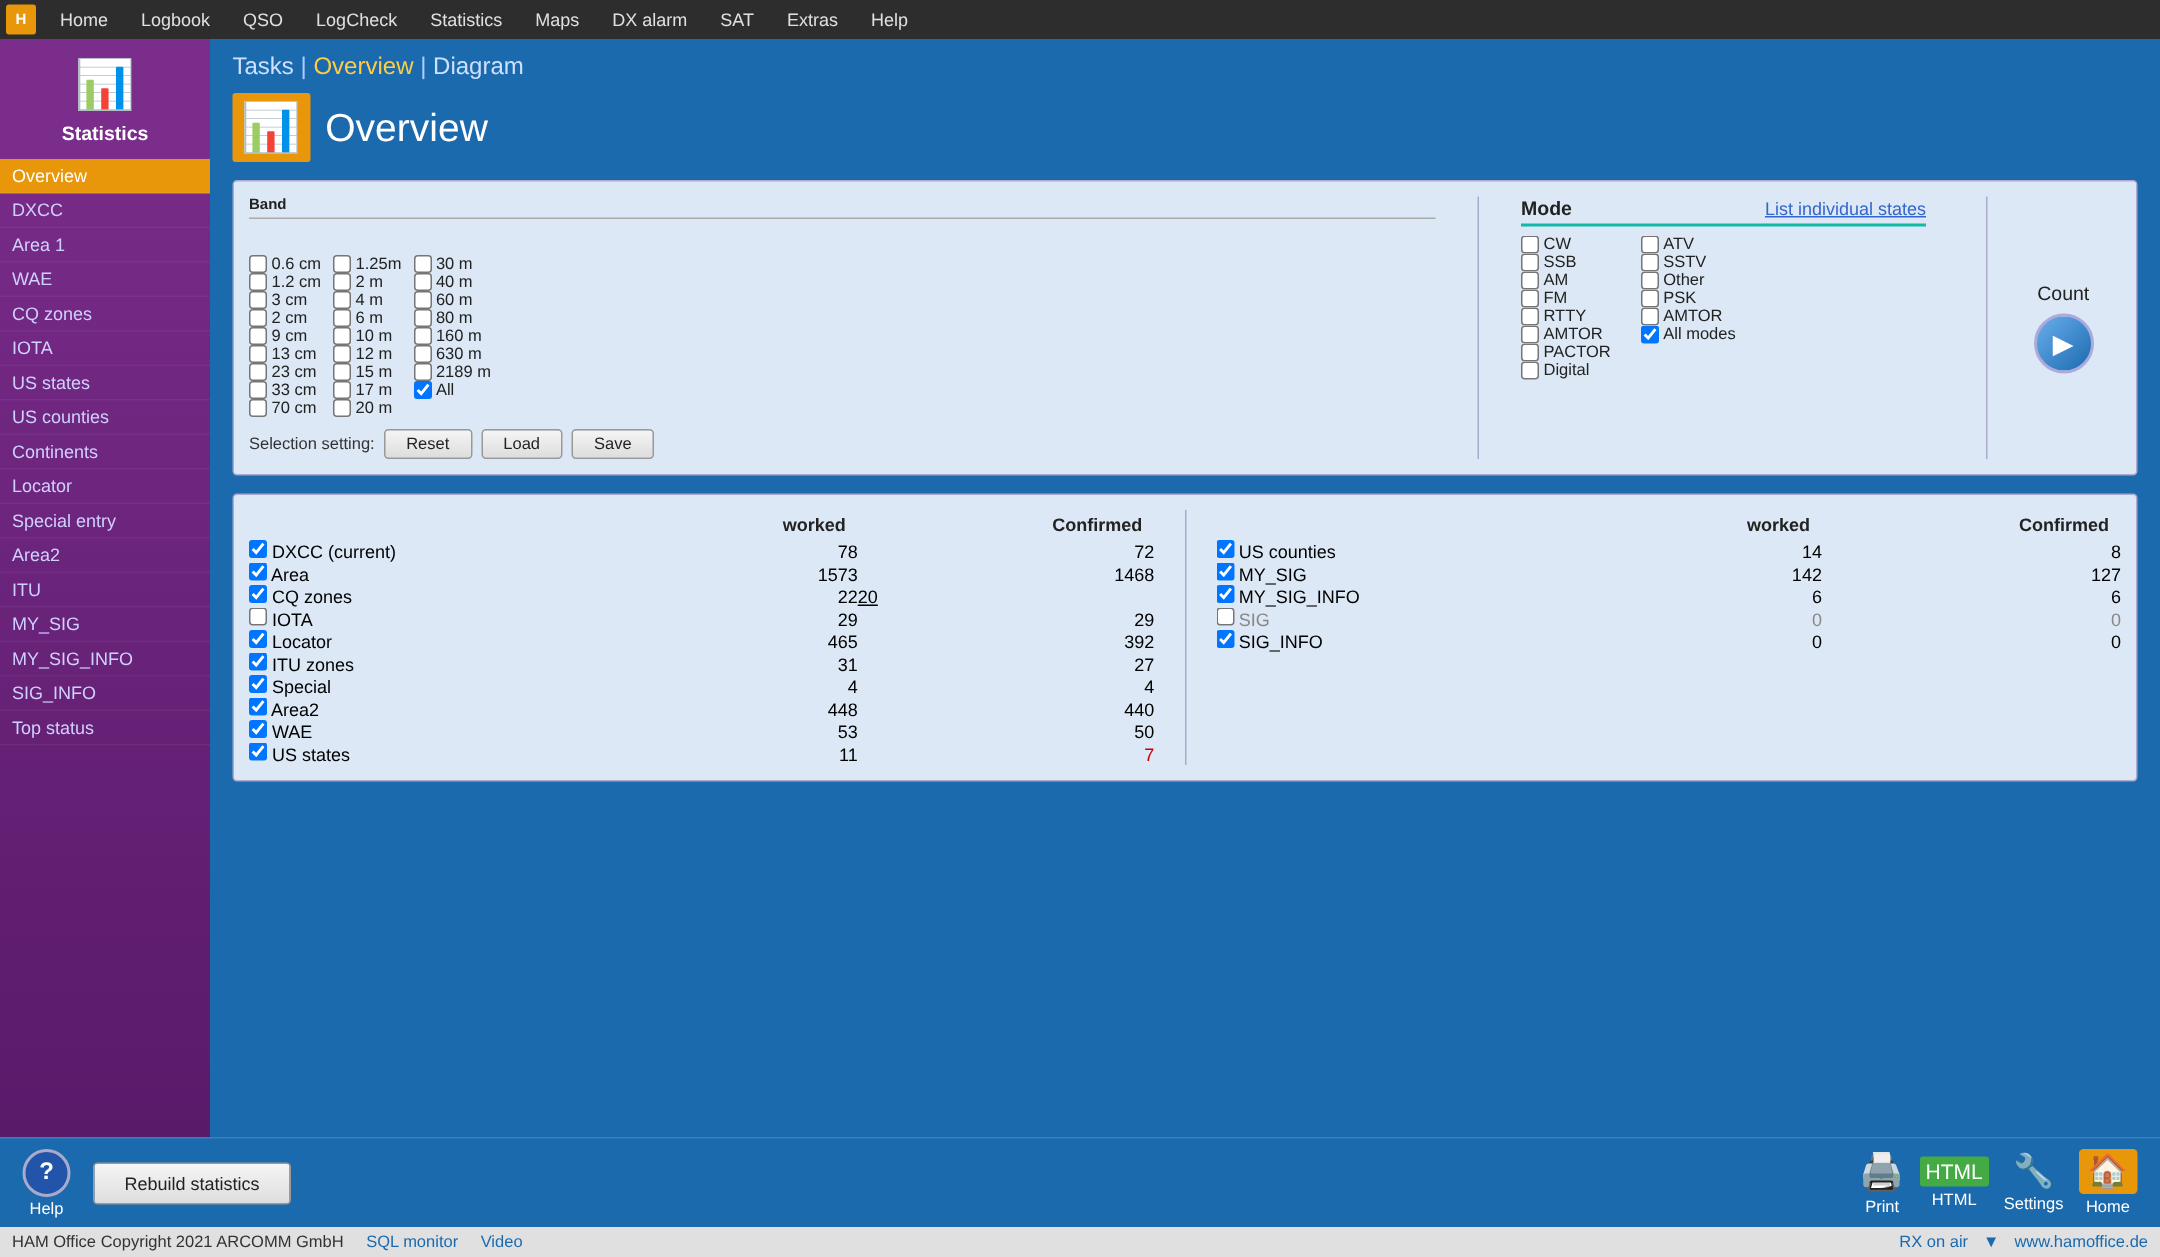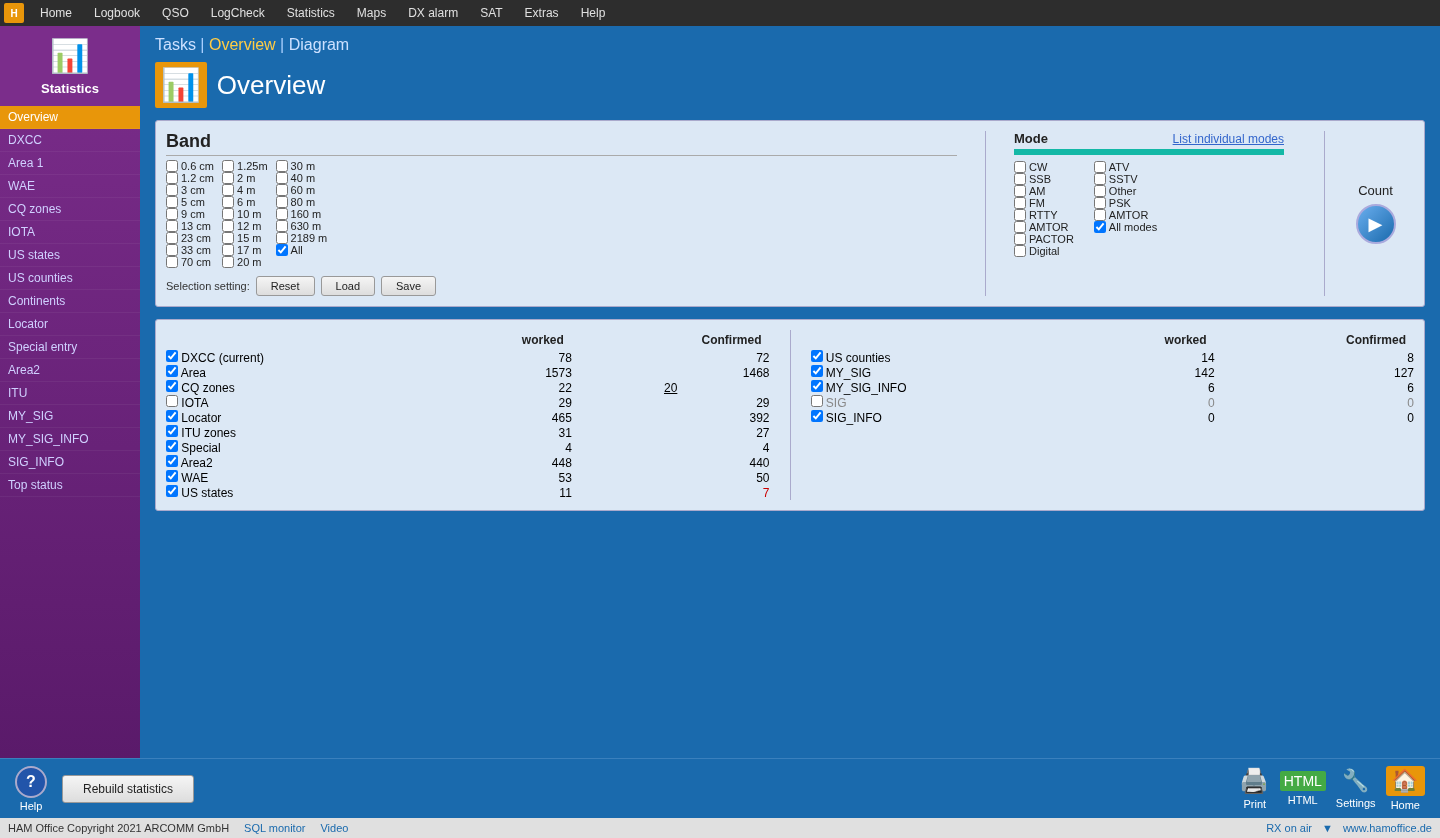--- a/index.html
+++ b/index.html
@@ -166,39 +166,39 @@
       <span style="color:#cce0ff; cursor:pointer;">Diagram</span>
     </div>
 
     <div class="page-title-row">
       <div class="page-title-icon">📊</div>
       <div class="page-title-text">Overview</div>
     </div>
 
     <div id="filter-panel" style="background:#dce8f5; border:1px solid #aac; border-radius:3px; padding:10px; margin-bottom:12px;">
       <div style="flex:1;">
-        <div style="font-weight:bold; font-size:18px; color:#222; margin-bottom:4px; border-bottom:1px solid #aaa; padding-bottom:3px;">Band</div>
+        <div style="font-weight:bold; font-size:10px; color:#222; margin-bottom:24px; border-bottom:1px solid #aaa; padding-bottom:3px;">Band</div>
         <div style="display:flex; gap:8px;">
 
           <div>
             <div class="filter-item">
                 <input type="checkbox" style="">
                 <label>0.6 cm</label>
               </div>
             <div class="filter-item">
                 <input type="checkbox" style="">
                 <label>1.2 cm</label>
               </div>
             <div class="filter-item">
                 <input type="checkbox" style="">
                 <label>3 cm</label>
               </div>
             <div class="filter-item">
                 <input type="checkbox" style="">
-                <label>5 cm</label>
+                <label>2 cm</label>
               </div>
             <div class="filter-item">
                 <input type="checkbox" style="">
                 <label>9 cm</label>
               </div>
             <div class="filter-item">
                 <input type="checkbox" style="">
                 <label>13 cm</label>
               </div>
             <div class="filter-item">
@@ -294,23 +294,23 @@
           <span style="font-size:11px; color:#333;">Selection setting:</span>
           <button class="btn-small">Reset</button>
           <button class="btn-small">Load</button>
           <button class="btn-small">Save</button>
         </div>
       </div>
 
       <div style="width:1px; background:#aac; margin:0 8px;"></div>
 
       <div style="width:270px;">
-        <div style="display:flex; justify-content:space-between; align-items:center; margin-bottom:6px; border-bottom:6px solid #14b8a6; padding-bottom:3px;text-align:center;">
+        <div style="display:flex; justify-content:space-between; align-items:center; margin-bottom:6px; border-bottom:2px solid #14b8a6; padding-bottom:3px;text-align:center;">
           <span style="font-weight:bold; font-size:13px; color:#222;">Mode</span>
-          <span class="link-style">List individual modes</span>
+          <span class="link-style">List individual states</span>
         </div>
         <div style="display:flex; gap:20px;">
           <div>
             <div class="filter-item">
                 <input type="checkbox" style="">
                 <label>CW</label>
               </div>
             <div class="filter-item">
                 <input type="checkbox" style="">
                 <label>SSB</label>
@@ -393,21 +393,21 @@
                 <td style="text-align:right;">72</td>
               </tr>
             <tr>
                 <td><input type="checkbox" checked="" style=""> <span>Area</span></td>
                 <td style="text-align:right;">1573</td>
                 <td style="text-align:right;">1468</td>
               </tr>
             <tr>
                 <td><input type="checkbox" checked="" style=""> <span>CQ zones</span></td>
                 <td style="text-align:right;">22</td>
-                <td style="text-align:center;text-decoration:underline;">20</td>
+                <td style="text-align:left;text-decoration:underline;">20</td>
               </tr>
             <tr>
                 <td><input type="checkbox" style=""> <span>IOTA</span></td>
                 <td style="text-align:right;">29</td>
                 <td style="text-align:right;">29</td>
               </tr>
             <tr>
                 <td><input type="checkbox" checked="" style=""> <span>Locator</span></td>
                 <td style="text-align:right;margin-top:45px;">465</td>
                 <td style="text-align:right;">392</td>

